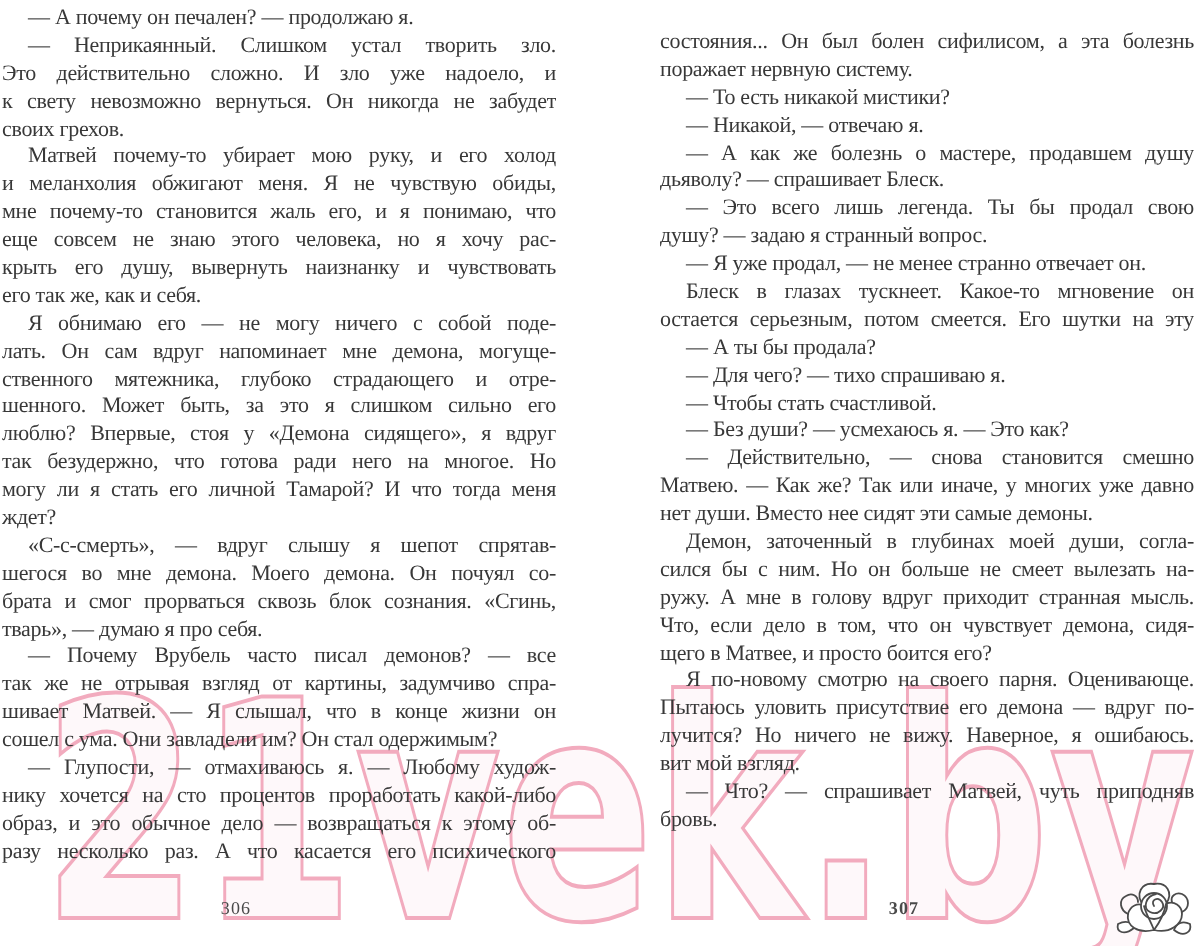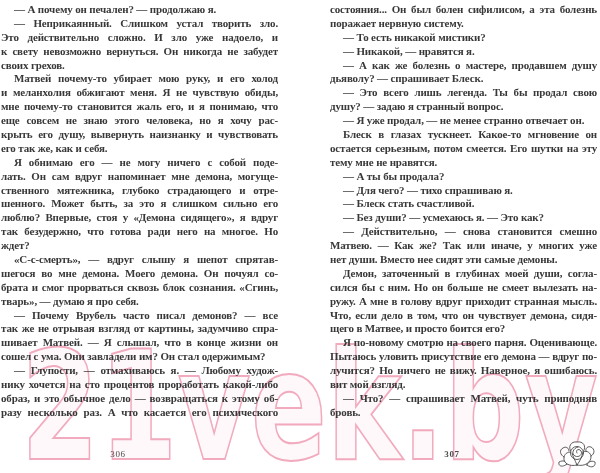--- a/index.html
+++ b/index.html
@@ -8,24 +8,24 @@
     background:#ffffff;
     font-family:"Liberation Serif", serif;
   }
   .spread { position:absolute; inset:0; background:#ffffff; }
 
   
   .watermark-svg { position:absolute; left:0; top:0; z-index:1; pointer-events:none; }
 
   .page-col {
     position:absolute; top:3px; z-index:2;
-    color:#383838; font-size:11px; letter-spacing:-0.15px;font-weight:bold;
+    color:#383838; font-size:11px; letter-spacing:-0.15px;
   }
   .col-left  { left:1px;   width:277px; }
-  .col-right { left:330px; width:267px; }
+  .col-right { left:330px; width:267px;margin-top:12px; }
 
   .line {
     height:13.9px; line-height:13.9px; overflow:hidden;
     text-align:left; white-space:normal;
   }
   .line.i { text-indent:13px; }
   .line.j { text-align:justify; text-align-last:justify; }
   .line.j::after { content:""; display:inline-block; width:100%; height:0; }
 
   .page-number {
@@ -57,51 +57,51 @@
       <div class="line j">мне почему-то становится жаль его, и я понимаю, что</div>
       <div class="line j">еще совсем не знаю этого человека, но я хочу рас-</div>
       <div class="line j">крыть его душу, вывернуть наизнанку и чувствовать</div>
       <div class="line">его так же, как и себя.</div>
       <div class="line j i">Я обнимаю его — не могу ничего с собой поде-</div>
       <div class="line j">лать. Он сам вдруг напоминает мне демона, могуще-</div>
       <div class="line j">ственного мятежника, глубоко страдающего и отре-</div>
       <div class="line j">шенного. Может быть, за это я слишком сильно его</div>
       <div class="line j">люблю? Впервые, стоя у «Демона сидящего», я вдруг</div>
       <div class="line j">так безудержно, что готова ради него на многое. Но</div>
+      <div class="line j">могу ли я стать его личной Тамарой? И что тогда меня</div>
       <div class="line">ждет?</div>
       <div class="line j i">«С-с-смерть», — вдруг слышу я шепот спрятав-</div>
       <div class="line j">шегося во мне демона. Моего демона. Он почуял со-</div>
       <div class="line j">брата и смог прорваться сквозь блок сознания. «Сгинь,</div>
       <div class="line">тварь», — думаю я про себя.</div>
       <div class="line j i">— Почему Врубель часто писал демонов? — все</div>
       <div class="line j">так же не отрывая взгляд от картины, задумчиво спра-</div>
       <div class="line j">шивает Матвей. — Я слышал, что в конце жизни он</div>
       <div class="line">сошел с ума. Они завладели им? Он стал одержимым?</div>
       <div class="line j i">— Глупости, — отмахиваюсь я. — Любому худож-</div>
       <div class="line j">нику хочется на сто процентов проработать какой-либо</div>
       <div class="line j">образ, и это обычное дело — возвращаться к этому об-</div>
       <div class="line j">разу несколько раз. А что касается его психического</div>
     </div>
 
   <div class="page-col col-right" id="right-text">
       <div class="line j">состояния... Он был болен сифилисом, а эта болезнь</div>
       <div class="line">поражает нервную систему.</div>
       <div class="line i">— То есть никакой мистики?</div>
-      <div class="line i">— Никакой, — нравятся я.</div>
+      <div class="line i">— Никакой, — отвечаю я.</div>
       <div class="line j i">— А как же болезнь о мастере, продавшем душу</div>
       <div class="line">дьяволу? — спрашивает Блеск.</div>
       <div class="line j i">— Это всего лишь легенда. Ты бы продал свою</div>
       <div class="line">душу? — задаю я странный вопрос.</div>
       <div class="line i">— Я уже продал, — не менее странно отвечает он.</div>
       <div class="line j i">Блеск в глазах тускнеет. Какое-то мгновение он</div>
       <div class="line j">остается серьезным, потом смеется. Его шутки на эту</div>
-      <div class="line">тему мне не нравятся.</div>
       <div class="line i">— А ты бы продала?</div>
       <div class="line i">— Для чего? — тихо спрашиваю я.</div>
-      <div class="line i">— Блеск стать счастливой.</div>
+      <div class="line i">— Чтобы стать счастливой.</div>
       <div class="line i">— Без души? — усмехаюсь я. — Это как?</div>
       <div class="line j i">— Действительно, — снова становится смешно</div>
       <div class="line j">Матвею. — Как же? Так или иначе, у многих уже давно</div>
       <div class="line">нет души. Вместо нее сидят эти самые демоны.</div>
       <div class="line j i">Демон, заточенный в глубинах моей души, согла-</div>
       <div class="line j">сился бы с ним. Но он больше не смеет вылезать на-</div>
       <div class="line j">ружу. А мне в голову вдруг приходит странная мысль.</div>
       <div class="line j">Что, если дело в том, что он чувствует демона, сидя-</div>
       <div class="line">щего в Матвее, и просто боится его?</div>
       <div class="line j i">Я по-новому смотрю на своего парня. Оценивающе.</div>

